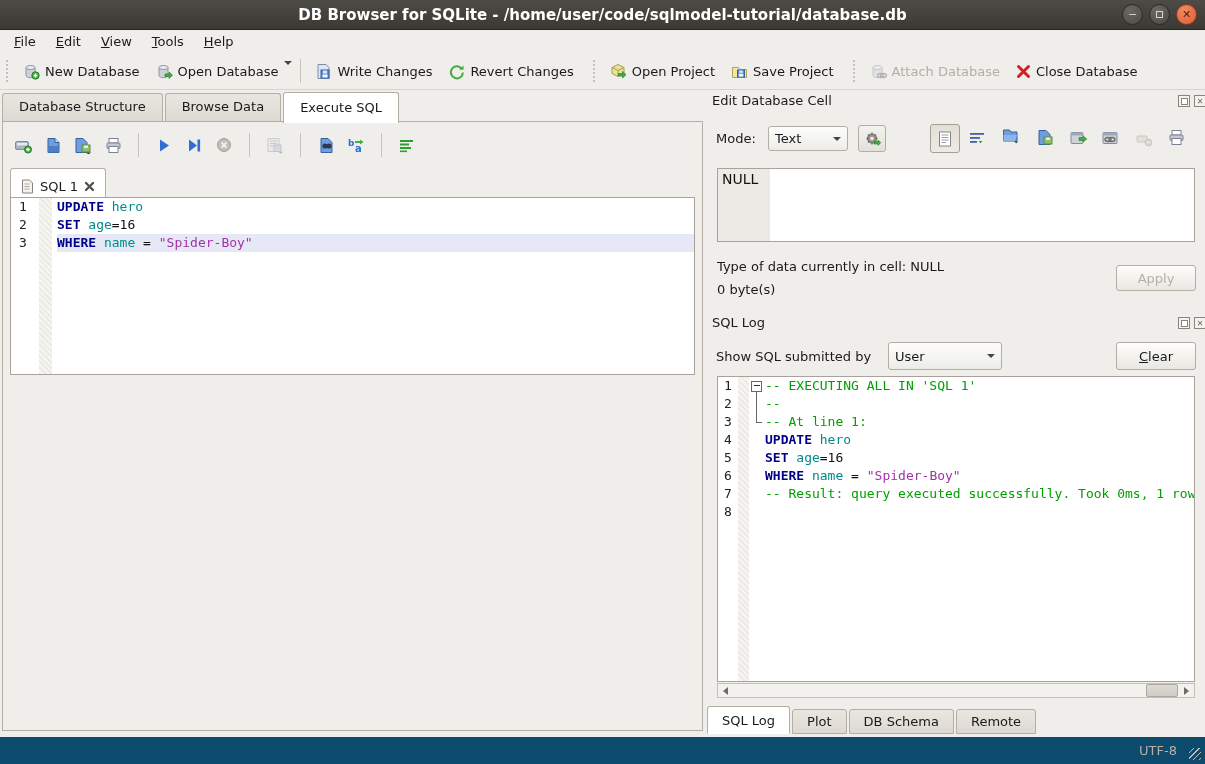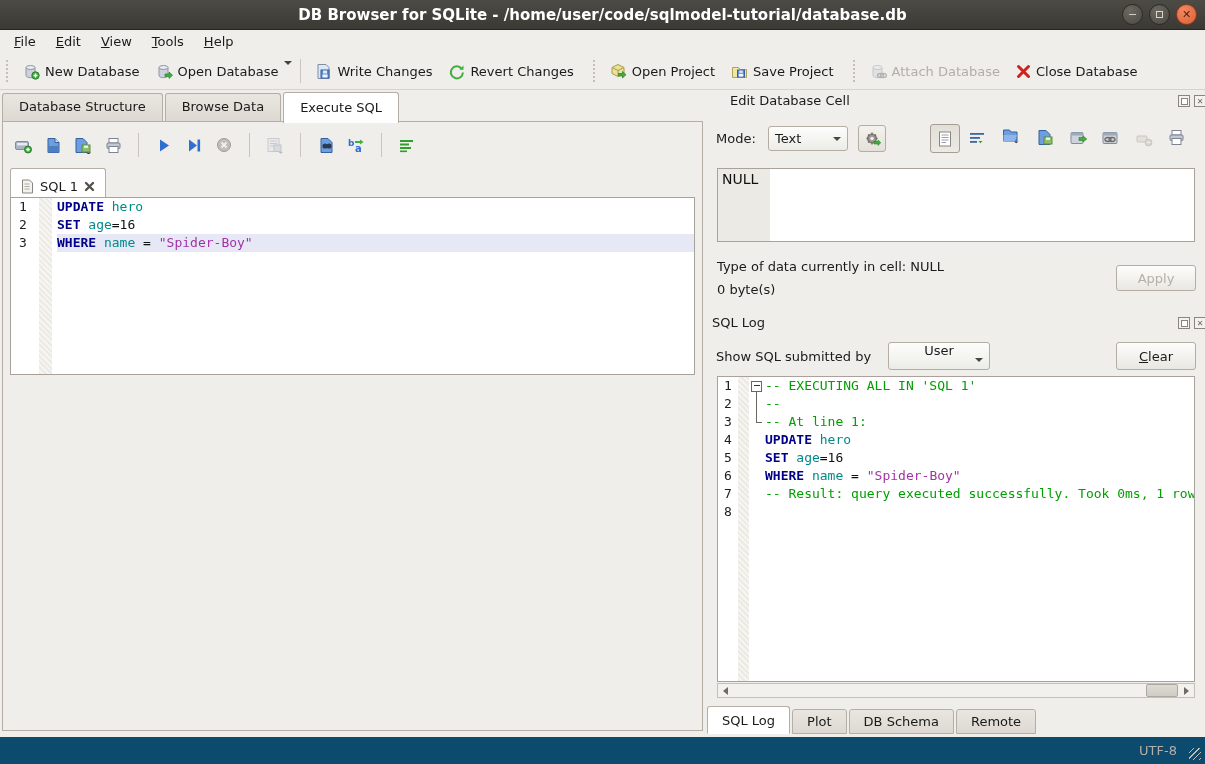--- a/index.html
+++ b/index.html
@@ -358,21 +358,21 @@
 
 <div class="splitter-h" style="left:10px;top:564px;width:685px;">••••••</div>
 
 <div class="codebox" id="output-box">Execution finished without errors.
 Result: query executed successfully. Took 0ms, 1 rows affected
 At line 1:
 UPDATE hero
 SET age=16
 WHERE name = "Spider-Boy"</div>
 
-<div class="dock-title" style="left:712px;top:93px;margin-left:18px;">Edit Database Cell</div>
+<div class="dock-title" style="left:712px;top:93px;">Edit Database Cell</div>
 <div class="dock-btns" style="left:1178px;top:95px;">
   <div class="dock-btn float"></div>
   <div class="dock-btn">✕</div>
 </div>
 
 <div class="dock-title" style="left:716px;top:131px;">Mode:</div>
 <div class="combo" style="left:768px;top:126px;width:80px;height:25px;">
   <span>Text</span>
   <span class="carr"></span>
 </div>
@@ -454,21 +454,21 @@
   <span>Apply</span>
 </div>
 
 <div class="dock-title" style="left:712px;top:315px;">SQL Log</div>
 <div class="dock-btns" style="left:1178px;top:317px;">
   <div class="dock-btn float"></div>
   <div class="dock-btn">✕</div>
 </div>
 
 <div class="dock-title" style="left:716px;top:349px;">Show SQL submitted by</div>
-<div class="combo" style="left:888px;top:342px;width:102px;height:28px;flex-direction:column;">
+<div class="combo" style="left:888px;top:342px;width:114px;height:28px;">
   <span>User</span>
   <span class="carr"></span>
 </div>
 <div class="btn" style="left:1116px;top:342px;width:80px;height:28px;">
   <span class="accel">Clear</span>
 </div>
 
 <div class="codebox" id="sql-log-box">
     <div class="code-row">
       <span class="ln">1</span>

